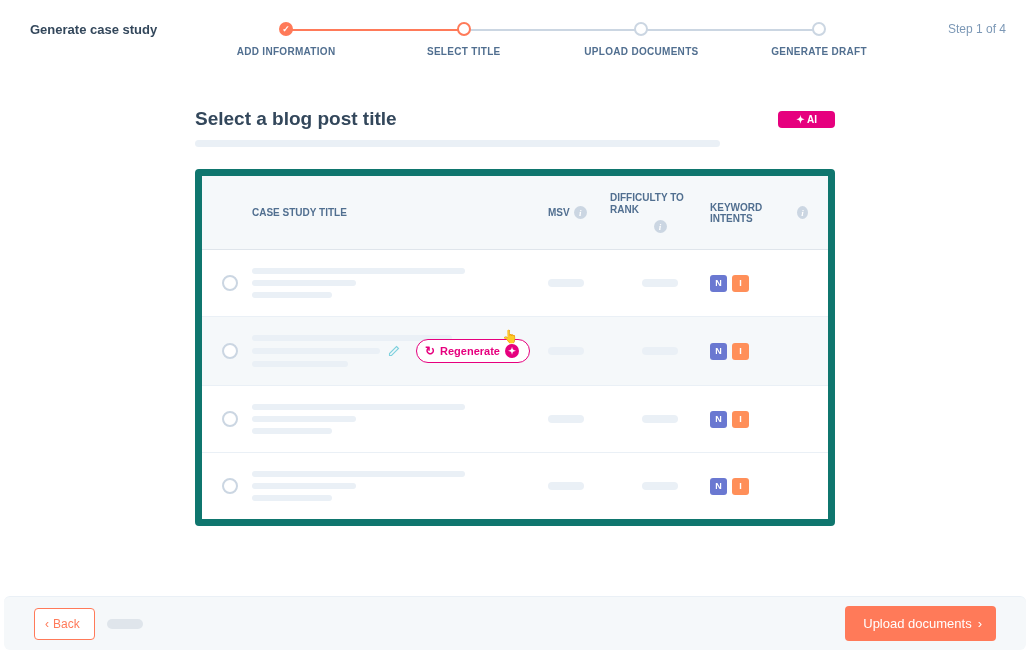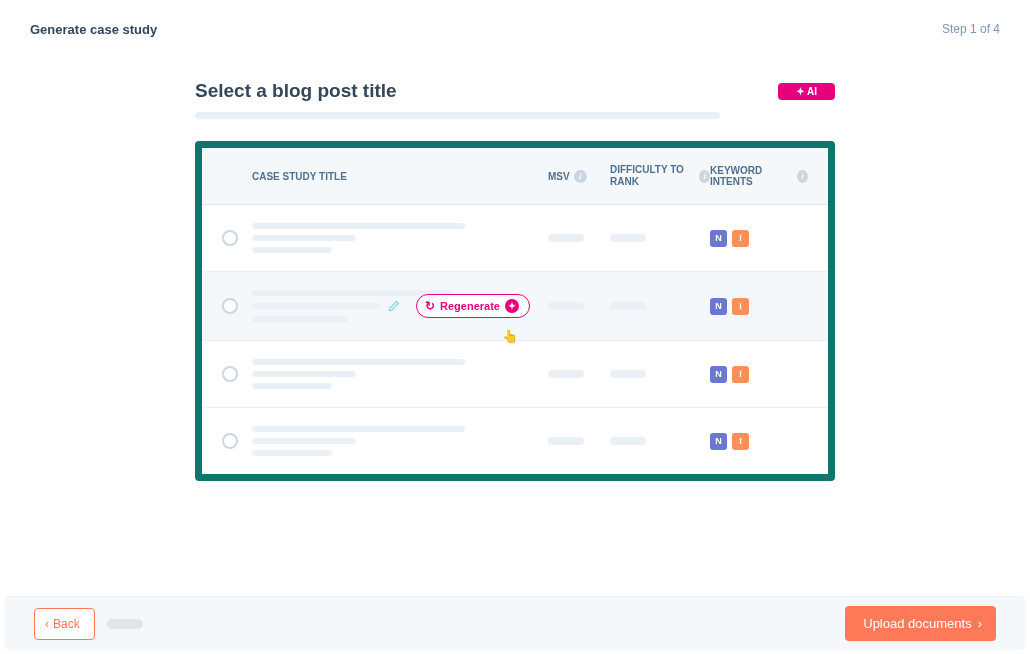--- a/index.html
+++ b/index.html
@@ -9,21 +9,21 @@
       color: #33475b;
       width: 1030px;
       height: 654px;
       overflow: hidden;
     }
 
     
     .header {
       display: flex;
       align-items: flex-start;
-      padding: 22px 30px 0 30px;
+      padding: 22px 24px 0 30px;
       justify-content: space-between;
     }
     .header-left {
       font-weight: 700;
       font-size: 13px;
       color: #33475b;
     }
     .header-right {
       font-size: 12px;
       color: #7c98b6;
@@ -86,21 +86,21 @@
       left: 50%;
       z-index: 1;
     }
     .step:last-child .step-line { display: none; }
     .step-line.done { background: #ff7a59; }
 
     
     .main {
       padding: 35px 0 0 0;
       max-width: 640px;
-      margin: 8px auto;
+      margin: 16px auto;
     }
     .title-row {
       display: flex;
       justify-content: space-between;
       align-items: center;
       margin-bottom: 10px;
     }
     .page-title {
       font-size: 19px;
       font-weight: 700;
@@ -134,21 +134,21 @@
       display: flex;
       align-items: center;
       padding: 16px 20px;
       font-size: 10px;
       font-weight: 700;
       color: #516f90;
     }
     .col-radio { width: 30px; }
     .col-title { flex: 1; }
     .col-msv { width: 62px; display: flex; align-items: center; gap: 4px; }
-    .col-diff { width: 100px; display: flex; align-items: center; gap: 4px; }
+    .col-diff { width: 100px; display: flex; align-items: center; gap: 4px; flex-direction: column; }
     .col-intents { width: 98px; display: flex; align-items: center; gap: 4px; }
     .info-icon {
       width: 13px;
       height: 13px;
       border-radius: 50%;
       background: #cbd6e2;
       color: #fff;
       font-size: 9px;
       font-weight: 700;
       display: inline-flex;
@@ -287,20 +287,41 @@
       gap: 6px;
       cursor: pointer;
     }
     .diff-label-wrap { line-height: 1.2; }
   </style>
 </head>
 <body>
 
 <div class="header">
   <div class="header-left">Generate case study</div>
+  <div class="stepper">
+    <div class="step">
+      <div class="step-circle done"></div>
+      <div class="step-line done"></div>
+      <div class="step-label">ADD INFORMATION</div>
+    </div>
+    <div class="step">
+      <div class="step-circle current"></div>
+      <div class="step-line"></div>
+      <div class="step-label">SELECT TITLE</div>
+    </div>
+    <div class="step">
+      <div class="step-circle"></div>
+      <div class="step-line"></div>
+      <div class="step-label">UPLOAD DOCUMENTS</div>
+    </div>
+    <div class="step">
+      <div class="step-circle"></div>
+      <div class="step-label">GENERATE DRAFT</div>
+    </div>
+  </div>
   <div class="header-right">Step 1 of 4</div>
 </div>
 
 <div class="main">
   <div class="title-row">
     <div class="page-title">Select a blog post title</div>
     <div class="ai-badge">✦ AI</div>
   </div>
   <div class="subtitle-skel"></div>
 

